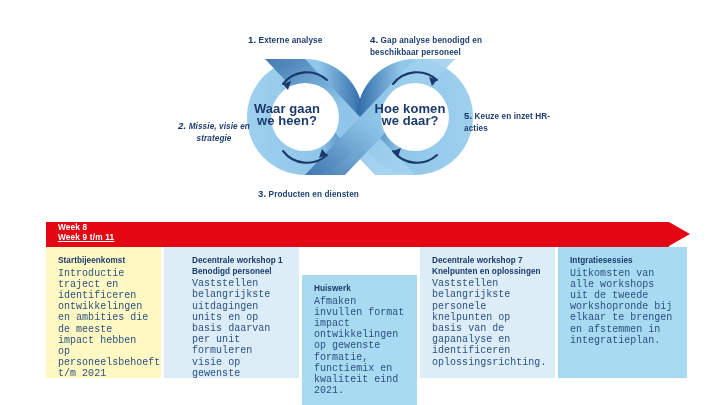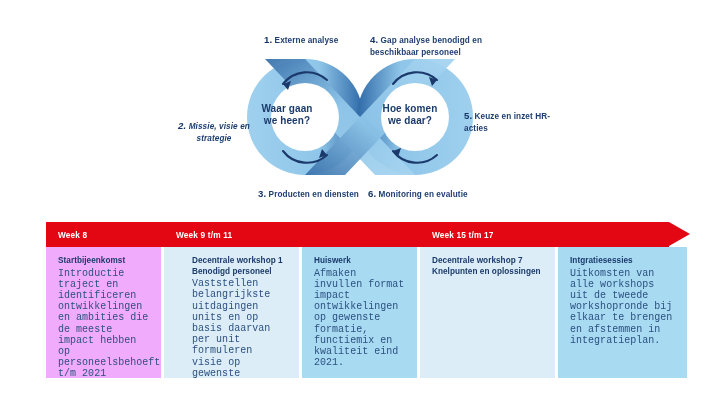--- a/index.html
+++ b/index.html
@@ -36,31 +36,31 @@
     line-height: 11.5px;
     color: #1f3e70;
     font-weight: 600;
     letter-spacing: 0.1px;
   }
   .loop-label .num {
     font-weight: 700;
     font-size: 9.6px;
     color: #173566;
   }
-  .lbl-1 { left: 264px; top: 34px; width: 110px; text-align: left; }
+  .lbl-1 { left: 248px; top: 34px; width: 110px; text-align: left; }
   .lbl-4 { left: 362px; top: 34px; width: 135px; text-align: left; margin-left: 8px; }
   .lbl-2 { left: 163px; top: 120px; width: 102px; text-align: center; font-style: italic; }
   .lbl-5 { left: 464px; top: 110px; width: 100px; text-align: left; }
   .lbl-3 { left: 258px; top: 188px; width: 130px; text-align: left; }
   .lbl-6 { left: 368px; top: 188px; width: 130px; text-align: left; }
 
   .center-text {
     position: absolute;
     text-align: center;
-    font-size: 10px;
+    font-size: 13px;
     line-height: 12px;
     font-weight: 700;
     color: #1b3a6b;
     letter-spacing: 0.1px;
   }
   .center-left  { left: 248px; top: 103px; width: 78px; }
   .center-right { left: 371px; top: 103px; width: 78px; }
 
   
   #timeline {
@@ -91,20 +91,21 @@
     border-top: 12.5px solid transparent;
     border-bottom: 12.5px solid transparent;
     border-left: 21px solid #e30613;
   }
   .week-labels {
     position: absolute;
     left: 0; top: 0;
     width: 644px;
     height: 25px;
     display: flex;
+    flex-direction: column;
   }
   .week-cell {
     height: 25px;
     display: flex;
     align-items: center;
     box-sizing: border-box;
     padding-left: 12px;
     color: #ffffff;
     font-size: 8.3px;
     font-weight: 700;
@@ -231,53 +232,50 @@
   <div class="loop-label lbl-5">
     <span class="num">5.</span>
     <span>Keuze en inzet HR-acties</span>
   </div>
 
   <div class="loop-label lbl-3">
     <span class="num">3.</span>
     <span>Producten en diensten</span>
   </div>
 
-  <div class="loop-label lbl-6">
-    <span class="num">6.</span>
-    <span>Monitoring en evalutie</span>
-  </div>
 </div>
 
 <div id="timeline">
 
   <div id="banner-wrap">
     <div class="banner-body"></div>
     <div class="banner-tip"></div>
     <div class="week-labels" id="week-labels">
         <div class="week-cell" style="width: 118px;">Week 8</div>
-        <div class="week-cell" style="width: 138px;">Week 9 t/m 11</div>
+        <div class="week-cell" style="width: 138px; text-decoration: underline;">Week 9 t/m 11</div>
         <div class="week-cell" style="width: 118px; margin-top: 16px;">Week 12 t/m 14</div>
         <div class="week-cell" style="width: 138px;">Week 15 t/m 17</div>
       </div>
   </div>
 
   <div class="cards" id="cards">
-      <div class="card" style="width: 115px; background: #f0abfc;">
+      <div class="card" style="width: 115px; background: #fef9c3;">
         <div class="card-title">Startbijeenkomst</div>
         <div class="card-body">Introductie traject en identificeren ontwikkelingen en ambities die de meeste impact hebben op personeelsbehoefte t/m 2021</div>
       </div>
       <div class="card" style="width: 135px; background: rgb(220, 237, 248); padding-left: 28px;">
         <div class="card-title">Decentrale workshop 1 Benodigd personeel</div>
         <div class="card-body">Vaststellen belangrijkste uitdagingen units en op basis daarvan per unit formuleren visie op gewenste formatie, functiemix en kwaliteit eind 2021.</div>
       </div>
-      <div class="card" style="width: 115px; background: rgb(168, 218, 242);">
+      <div class="card" style="width: 115px; background: rgb(168, 218, 242); margin-top: 28px;">
         <div class="card-title">Huiswerk</div>
         <div class="card-body">Afmaken invullen format impact ontwikkelingen op gewenste formatie, functiemix en kwaliteit eind 2021.</div>
       </div>
       <div class="card" style="width: 135px; background: rgb(220, 237, 248);">
         <div class="card-title">Decentrale workshop 7 Knelpunten en oplossingen</div>
+        <div class="card-body">Vaststellen belangrijkste personele knelpunten op basis van de gapanalyse en identificeren oplossingsrichting.</div>
       </div>
       <div class="card" style="width: 129px; background: rgb(168, 218, 242);">
         <div class="card-title">Intgratiesessies</div>
         <div class="card-body">Uitkomsten van alle workshops uit de tweede workshopronde bij elkaar te brengen en afstemmen in integratieplan.</div>
       </div>
     </div>
 </div>
 
 </body></html>

